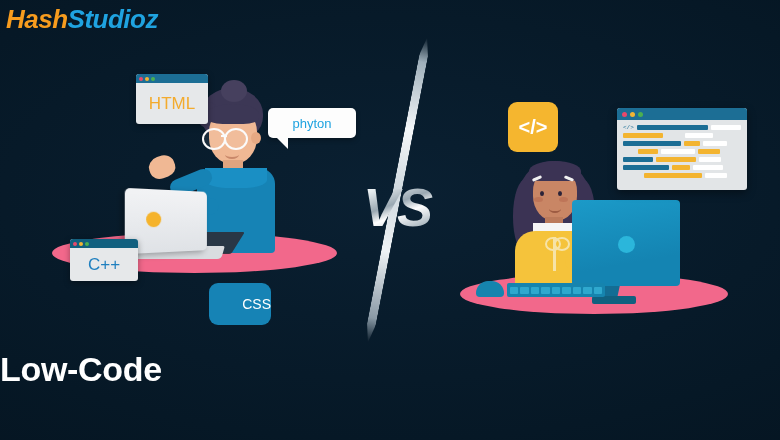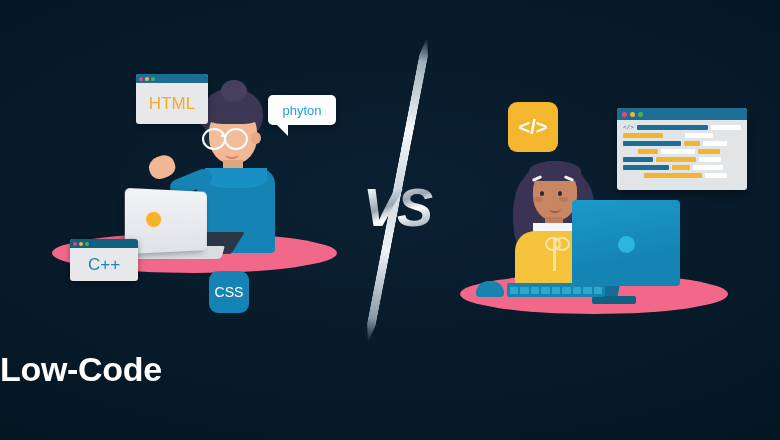--- a/index.html
+++ b/index.html
@@ -92,25 +92,25 @@
   .m-handR{position:absolute;left:4px;top:116px;width:22px;height:24px;background:#F0B894;border-radius:40%;}
 
   .win-html{left:118px;top:74px;width:72px;height:50px;margin-left:18px;}
   .win-html .label{color:#F3AB2E;}
   .win-cpp{left:70px;top:239px;width:68px;height:42px;}
   .win-cpp .label{color:#1F7FBF;}
 
   .bub-code{left:44px;top:157px;width:86px;height:30px;}
   .bub-code .txt{color:#F3AB2E;}
   .bub-code .tail{left:64px;bottom:-11px;border-left:11px solid #FDFDFD;border-bottom:12px solid transparent;}
-  .bub-py{left:268px;top:95px;width:68px;height:30px;}
+  .bub-py{left:268px;top:108px;width:88px;height:30px;}
   .bub-py .txt{color:#1FA3E0;}
   .bub-py .tail{left:8px;bottom:-11px;border-right:12px solid #FDFDFD;border-bottom:12px solid transparent;}
 
-  .tile-css{left:209px;top:271px;width:40px;height:42px;background:#1683B5;}
+  .tile-css{left:209px;top:283px;width:62px;height:42px;background:#1683B5;justify-content:flex-end;}
   .tile-css .txt{color:#ffffff;font-size:14px;}
 
   
   .r-desk{left:460px;top:274px;width:268px;height:40px;}
 
   .woman{position:absolute;left:503px;top:155px;width:120px;height:135px;}
   .w-hairb{position:absolute;left:12px;top:6px;width:78px;height:98px;border-radius:48% 48% 40% 40%;background:#3B3354;}
   .w-face{position:absolute;left:30px;top:14px;width:44px;height:52px;border-radius:42% 42% 48% 48%;background:#C98665;}
   .w-fringe{position:absolute;left:26px;top:6px;width:52px;height:20px;border-radius:50% 50% 22% 22%;background:#3B3354;}
   .w-hairL{position:absolute;left:10px;top:24px;width:26px;height:74px;border-radius:50% 30% 48% 48%;background:#3B3354;}
@@ -153,20 +153,23 @@
   .row{display:flex;gap:3px;align-items:center;height:5px;}
   .seg{height:5px;border-radius:1px;}
   .sg-b{background:#1C6E95;} .sg-y{background:#F3B430;} .sg-w{background:#FFFFFF;}
   .glyph{color:#1C6E95;font-size:6px;line-height:5px;font-family:"Liberation Mono",monospace;}
 </style>
 </head>
 <body>
 
 <div class="stage">
 
+  <div class="logo">
+    <span class="l1">Hash</span><span class="l2">Studioz</span>
+  </div>
 
   <div class="panel panel-left">
 
     <div class="desk l-desk"></div>
 
     <div class="man">
       <div class="m-hair"></div>
       <div class="m-hair2"></div>
       <div class="m-hair3"></div>
       <div class="m-face"></div>

